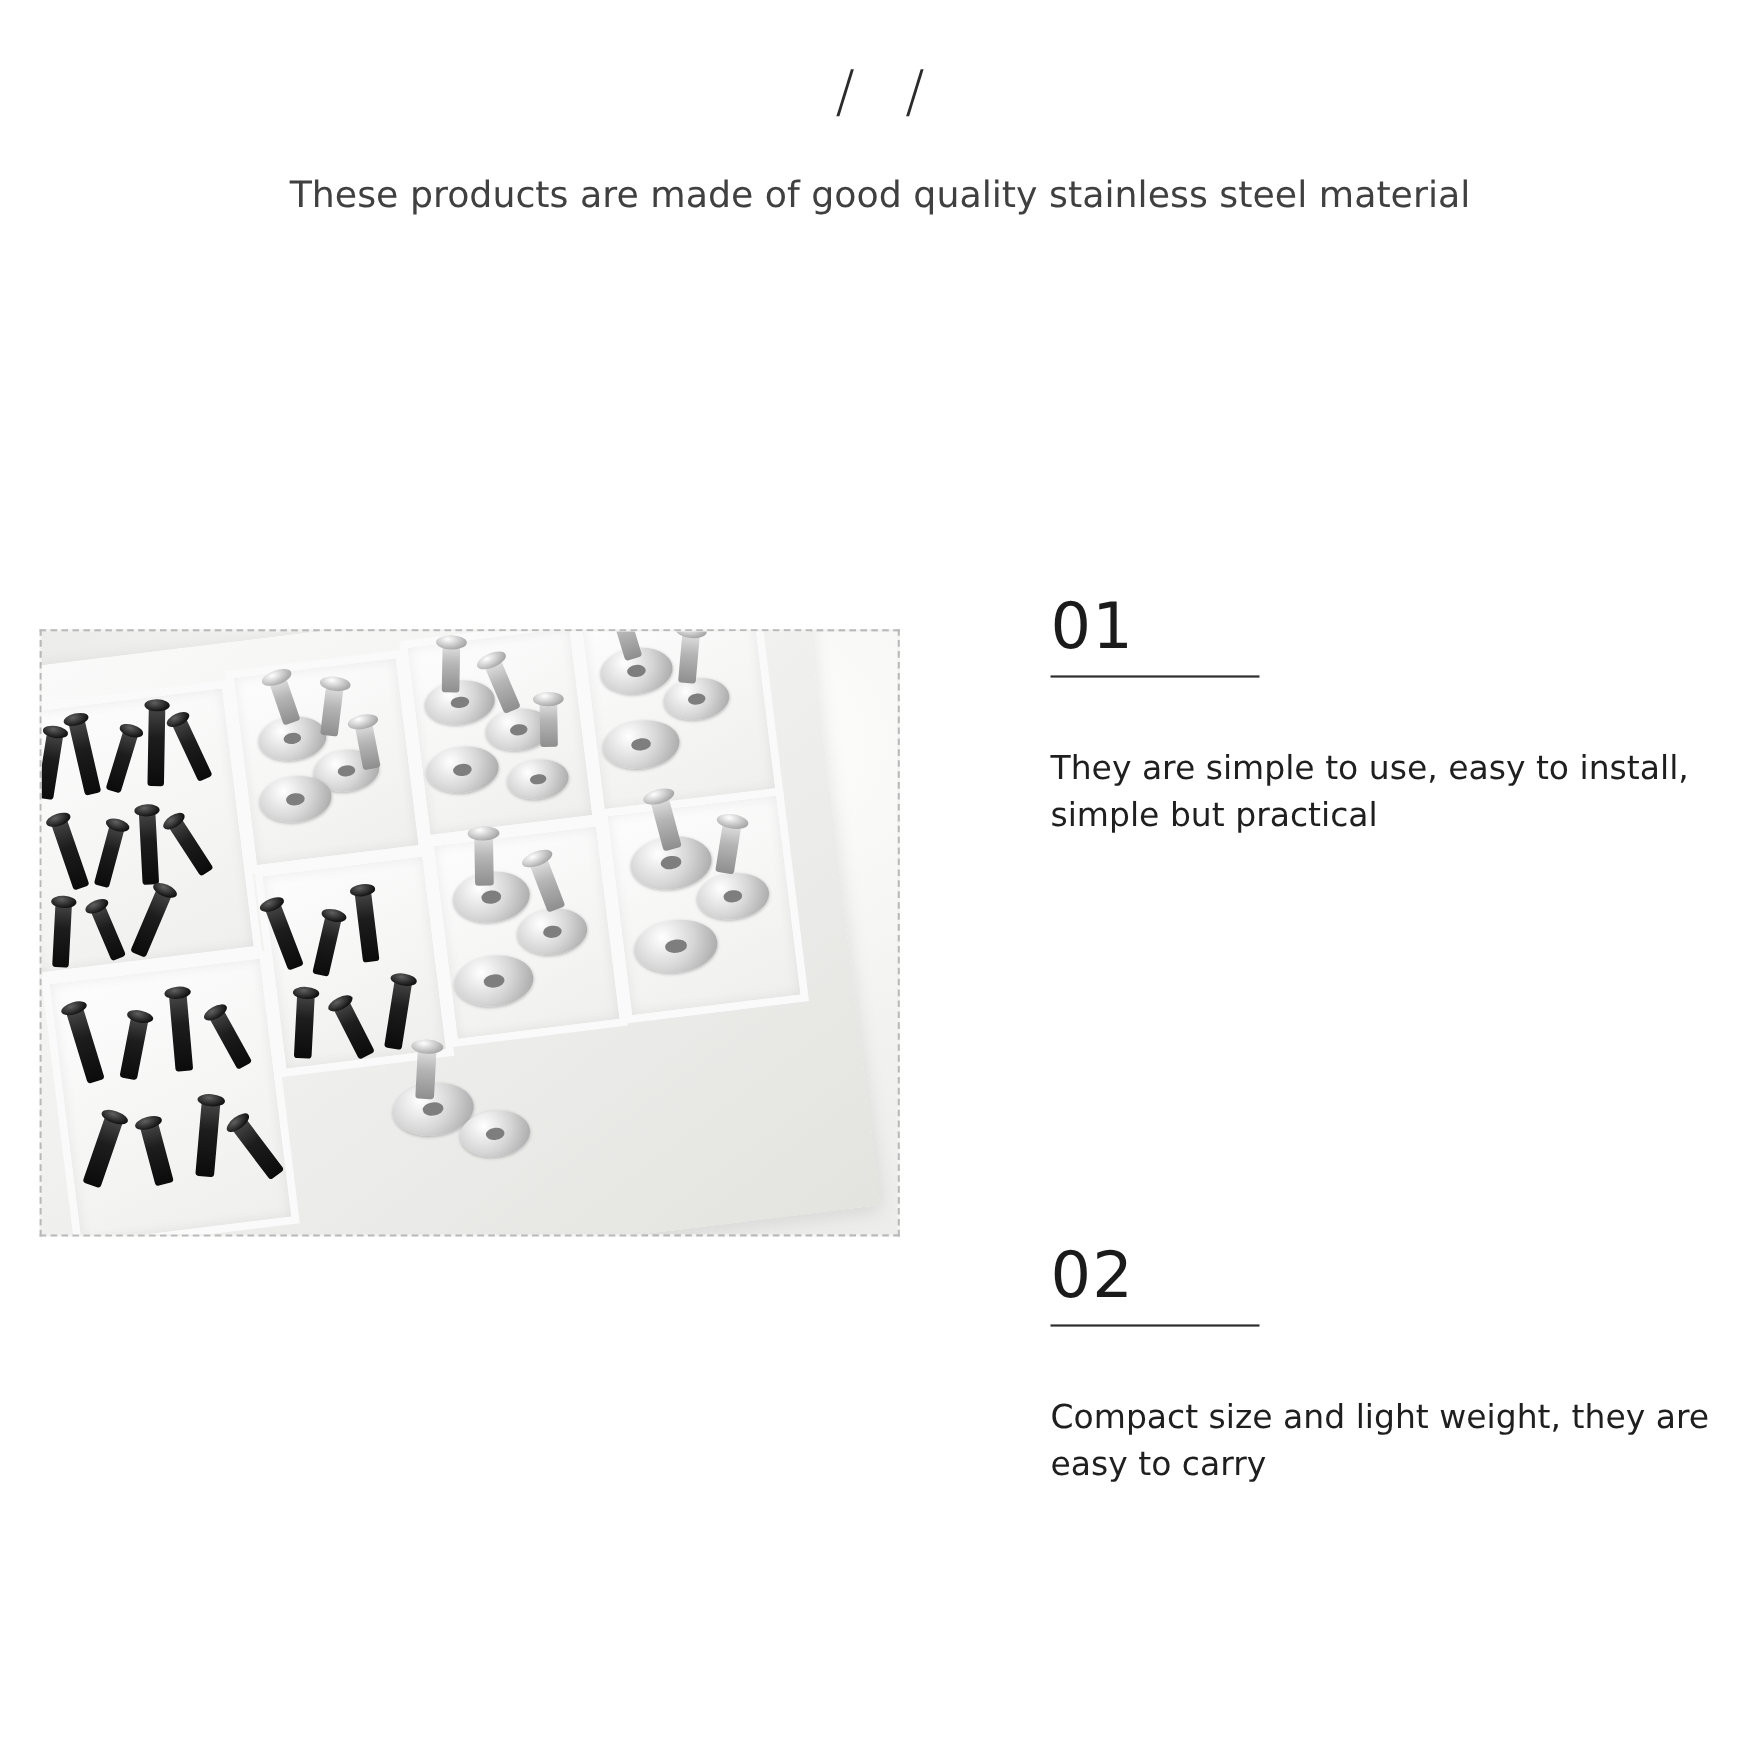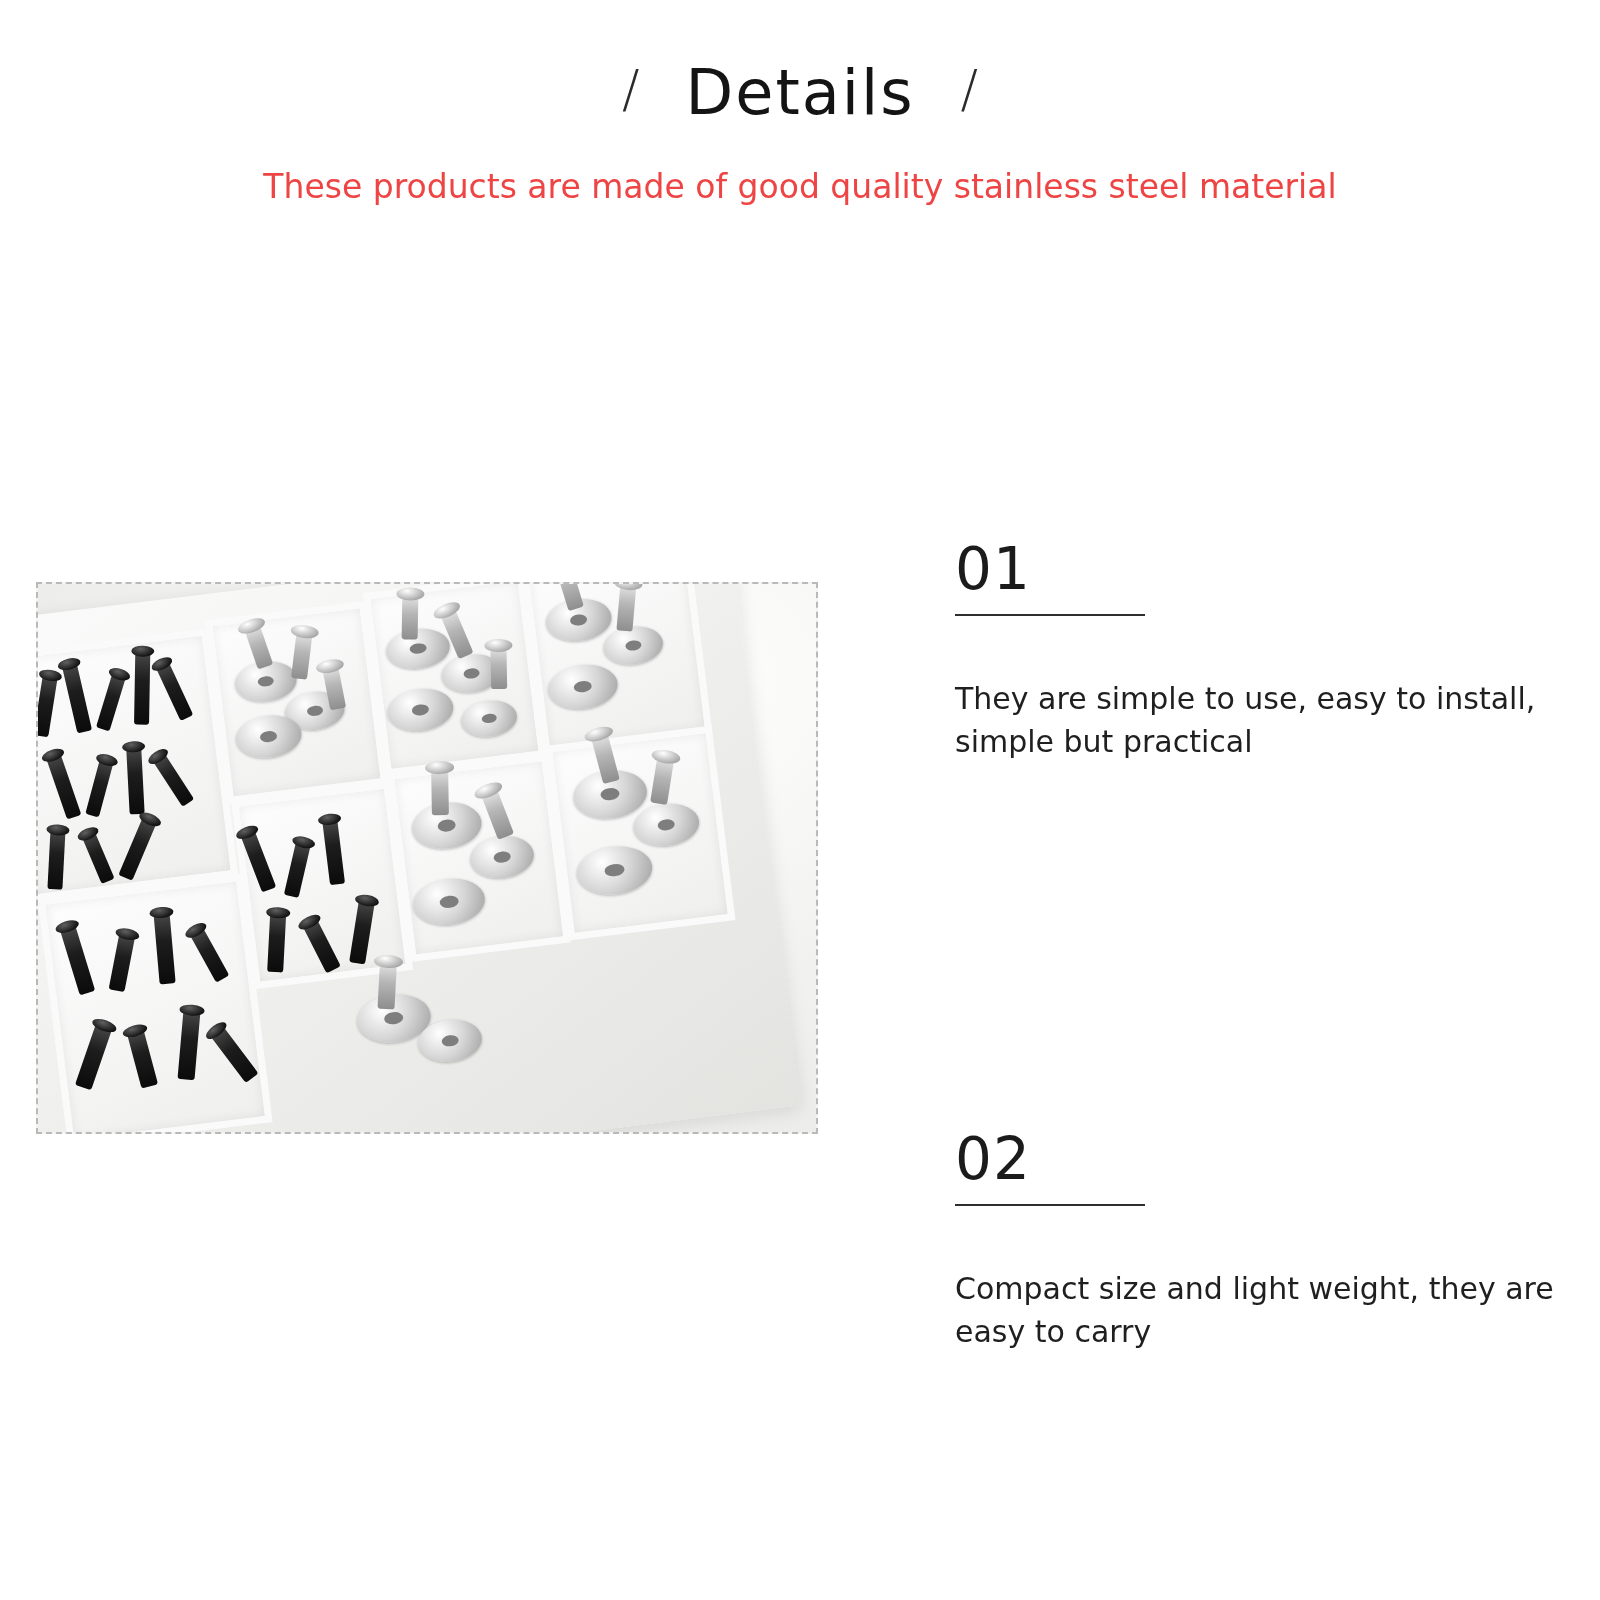--- a/index.html
+++ b/index.html
@@ -43,21 +43,21 @@
     font-size: 62px;
     font-weight: 400;
     letter-spacing: 2px;
     color: #141414;
     line-height: 1;
   }
   .header-sub {
     margin-top: 38px;
     font-size: 33px;
     line-height: 1.52;
-    color: #ef4444;
+    color: #404040;
     font-weight: 400;
   }
   .header-sub div { white-space: nowrap; }
 
   .photo-frame {
     position: relative;
     background: #ffffff;
     overflow: hidden;
   }
   .photo-frame.dashed {
@@ -172,21 +172,20 @@
   #cap2 { left: 955px; top: 1130px; width: 680px; }
 </style>
 </head>
 <body>
 
 <div class="page">
 
   <div class="header">
     <div class="header-title-row">
       <span class="slash">/</span>
-      <span class="header-title">Details</span>
       <span class="slash">/</span>
     </div>
     <div class="header-sub">
       <div>These products are made of good quality stainless steel material</div>
     </div>
   </div>
 
   <div class="photo-frame dashed" id="photo1">
     <div class="box-bg"></div>
 

